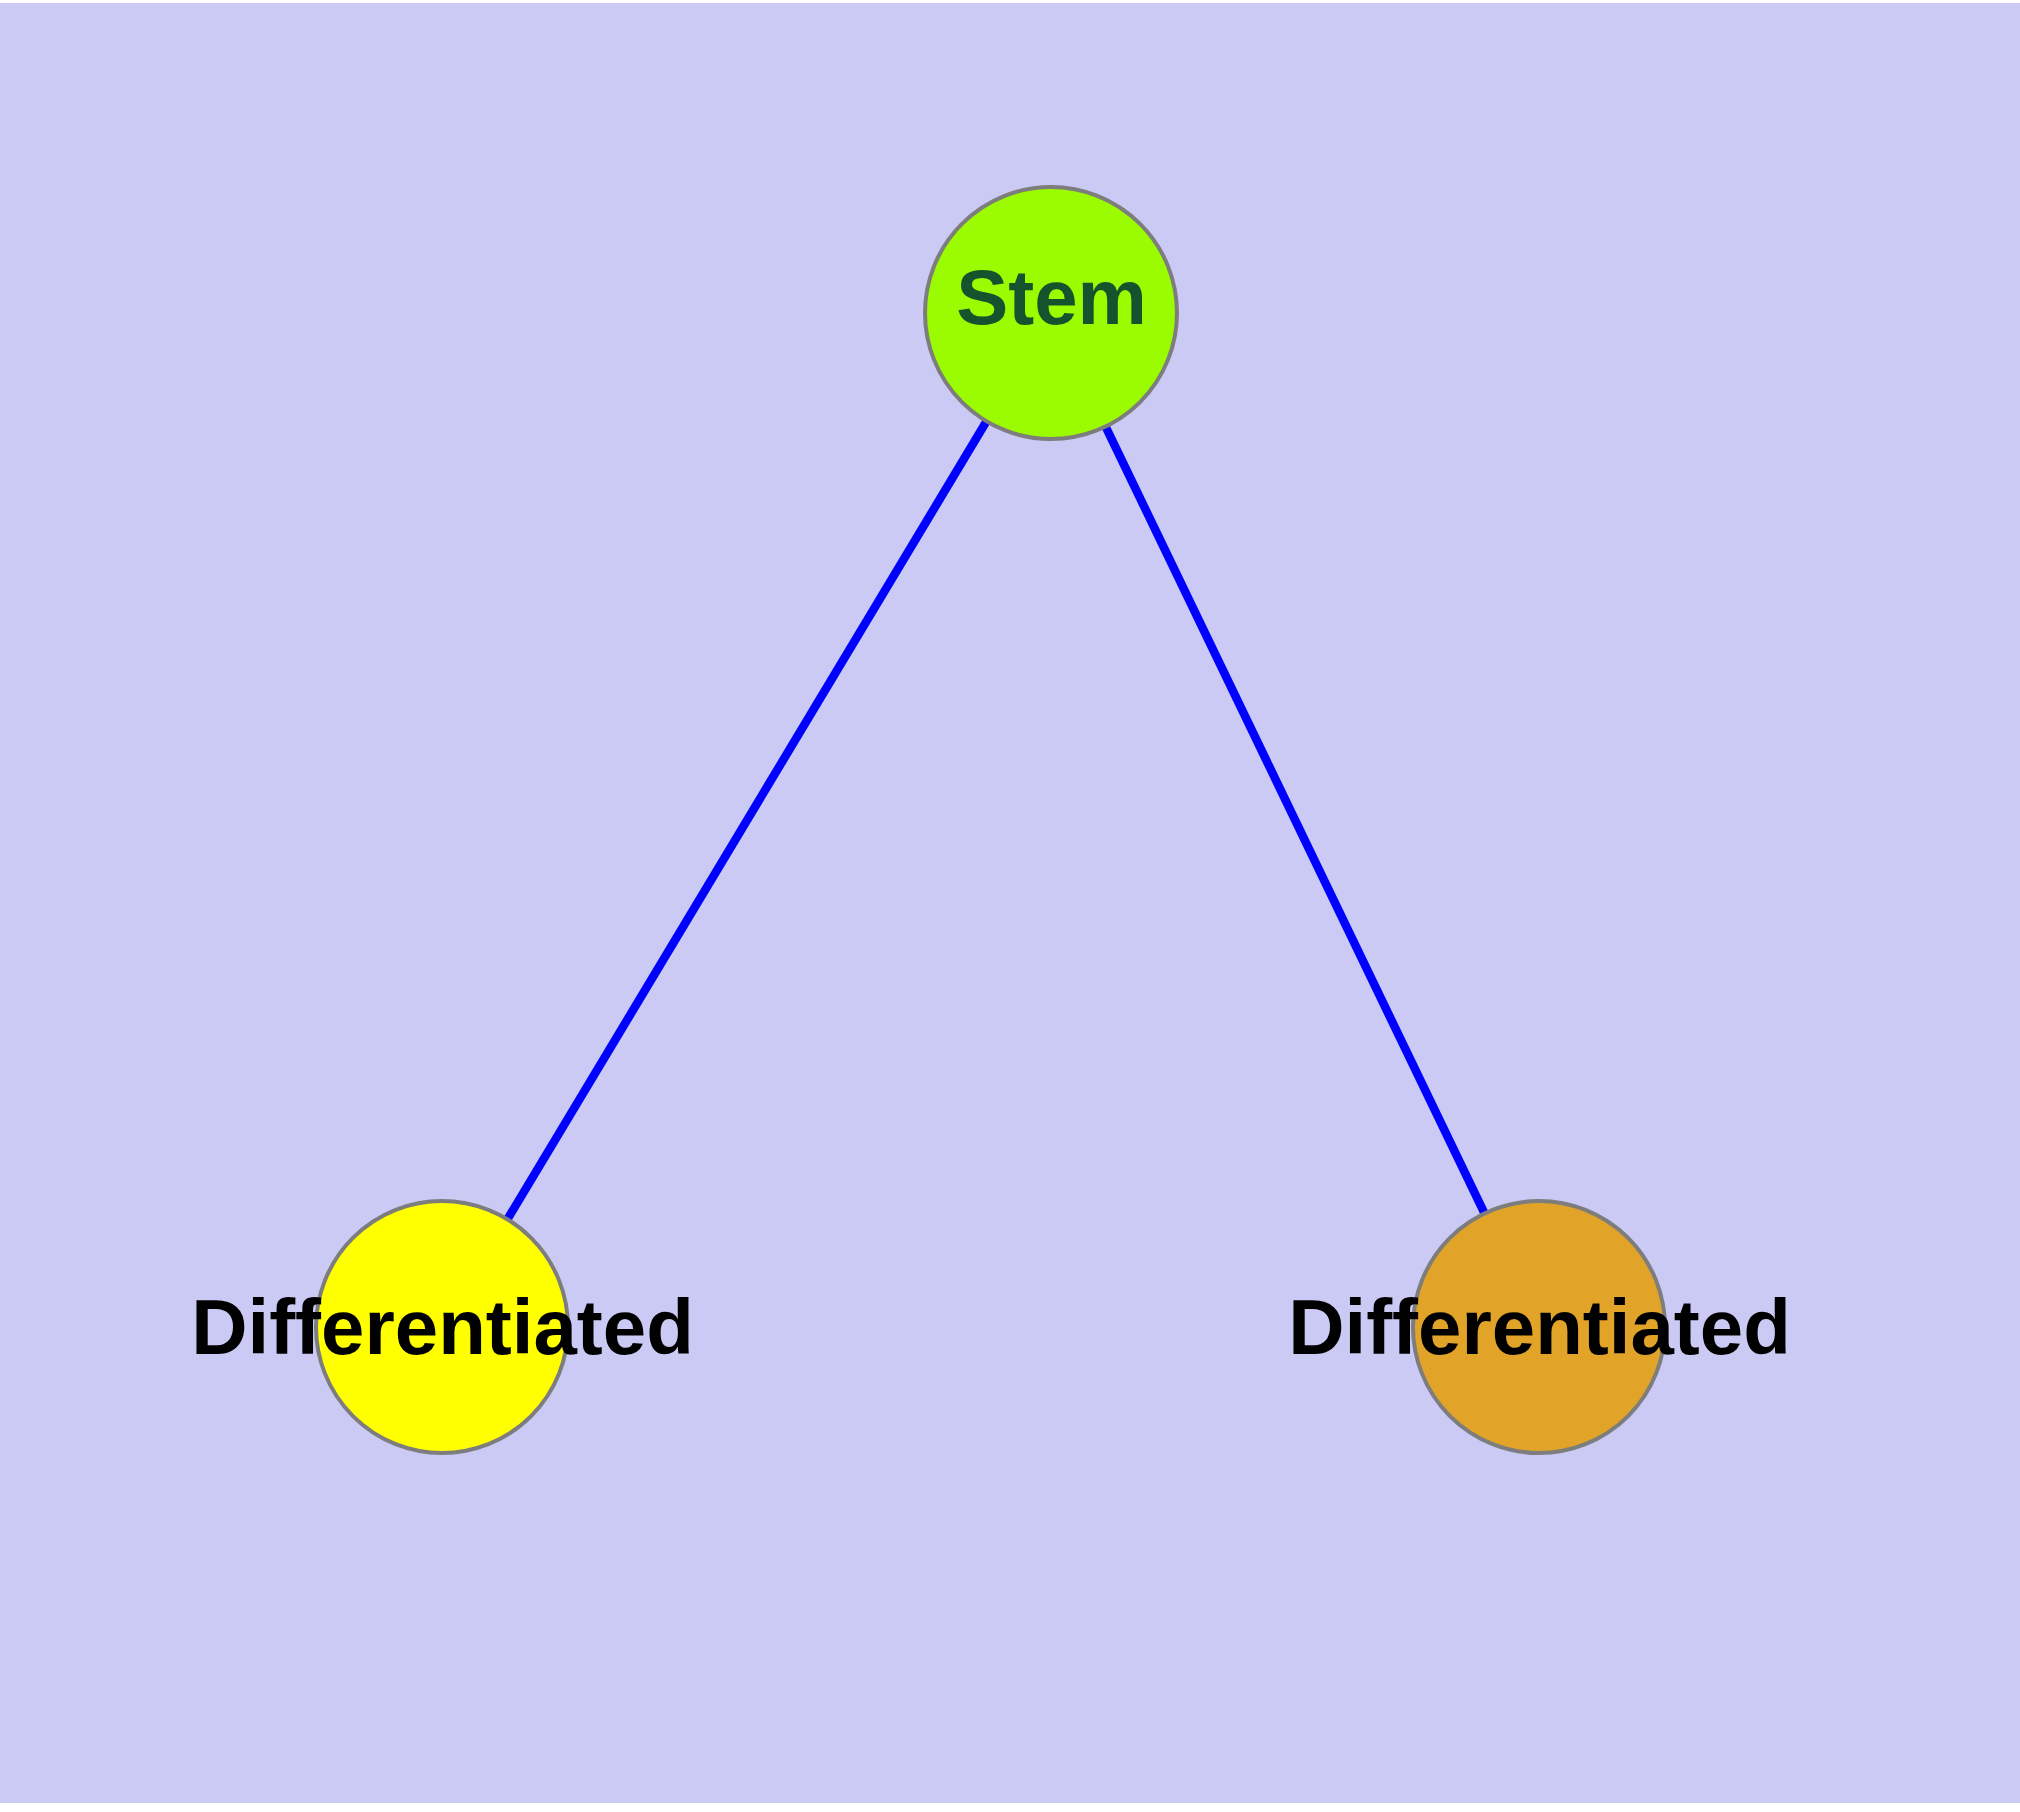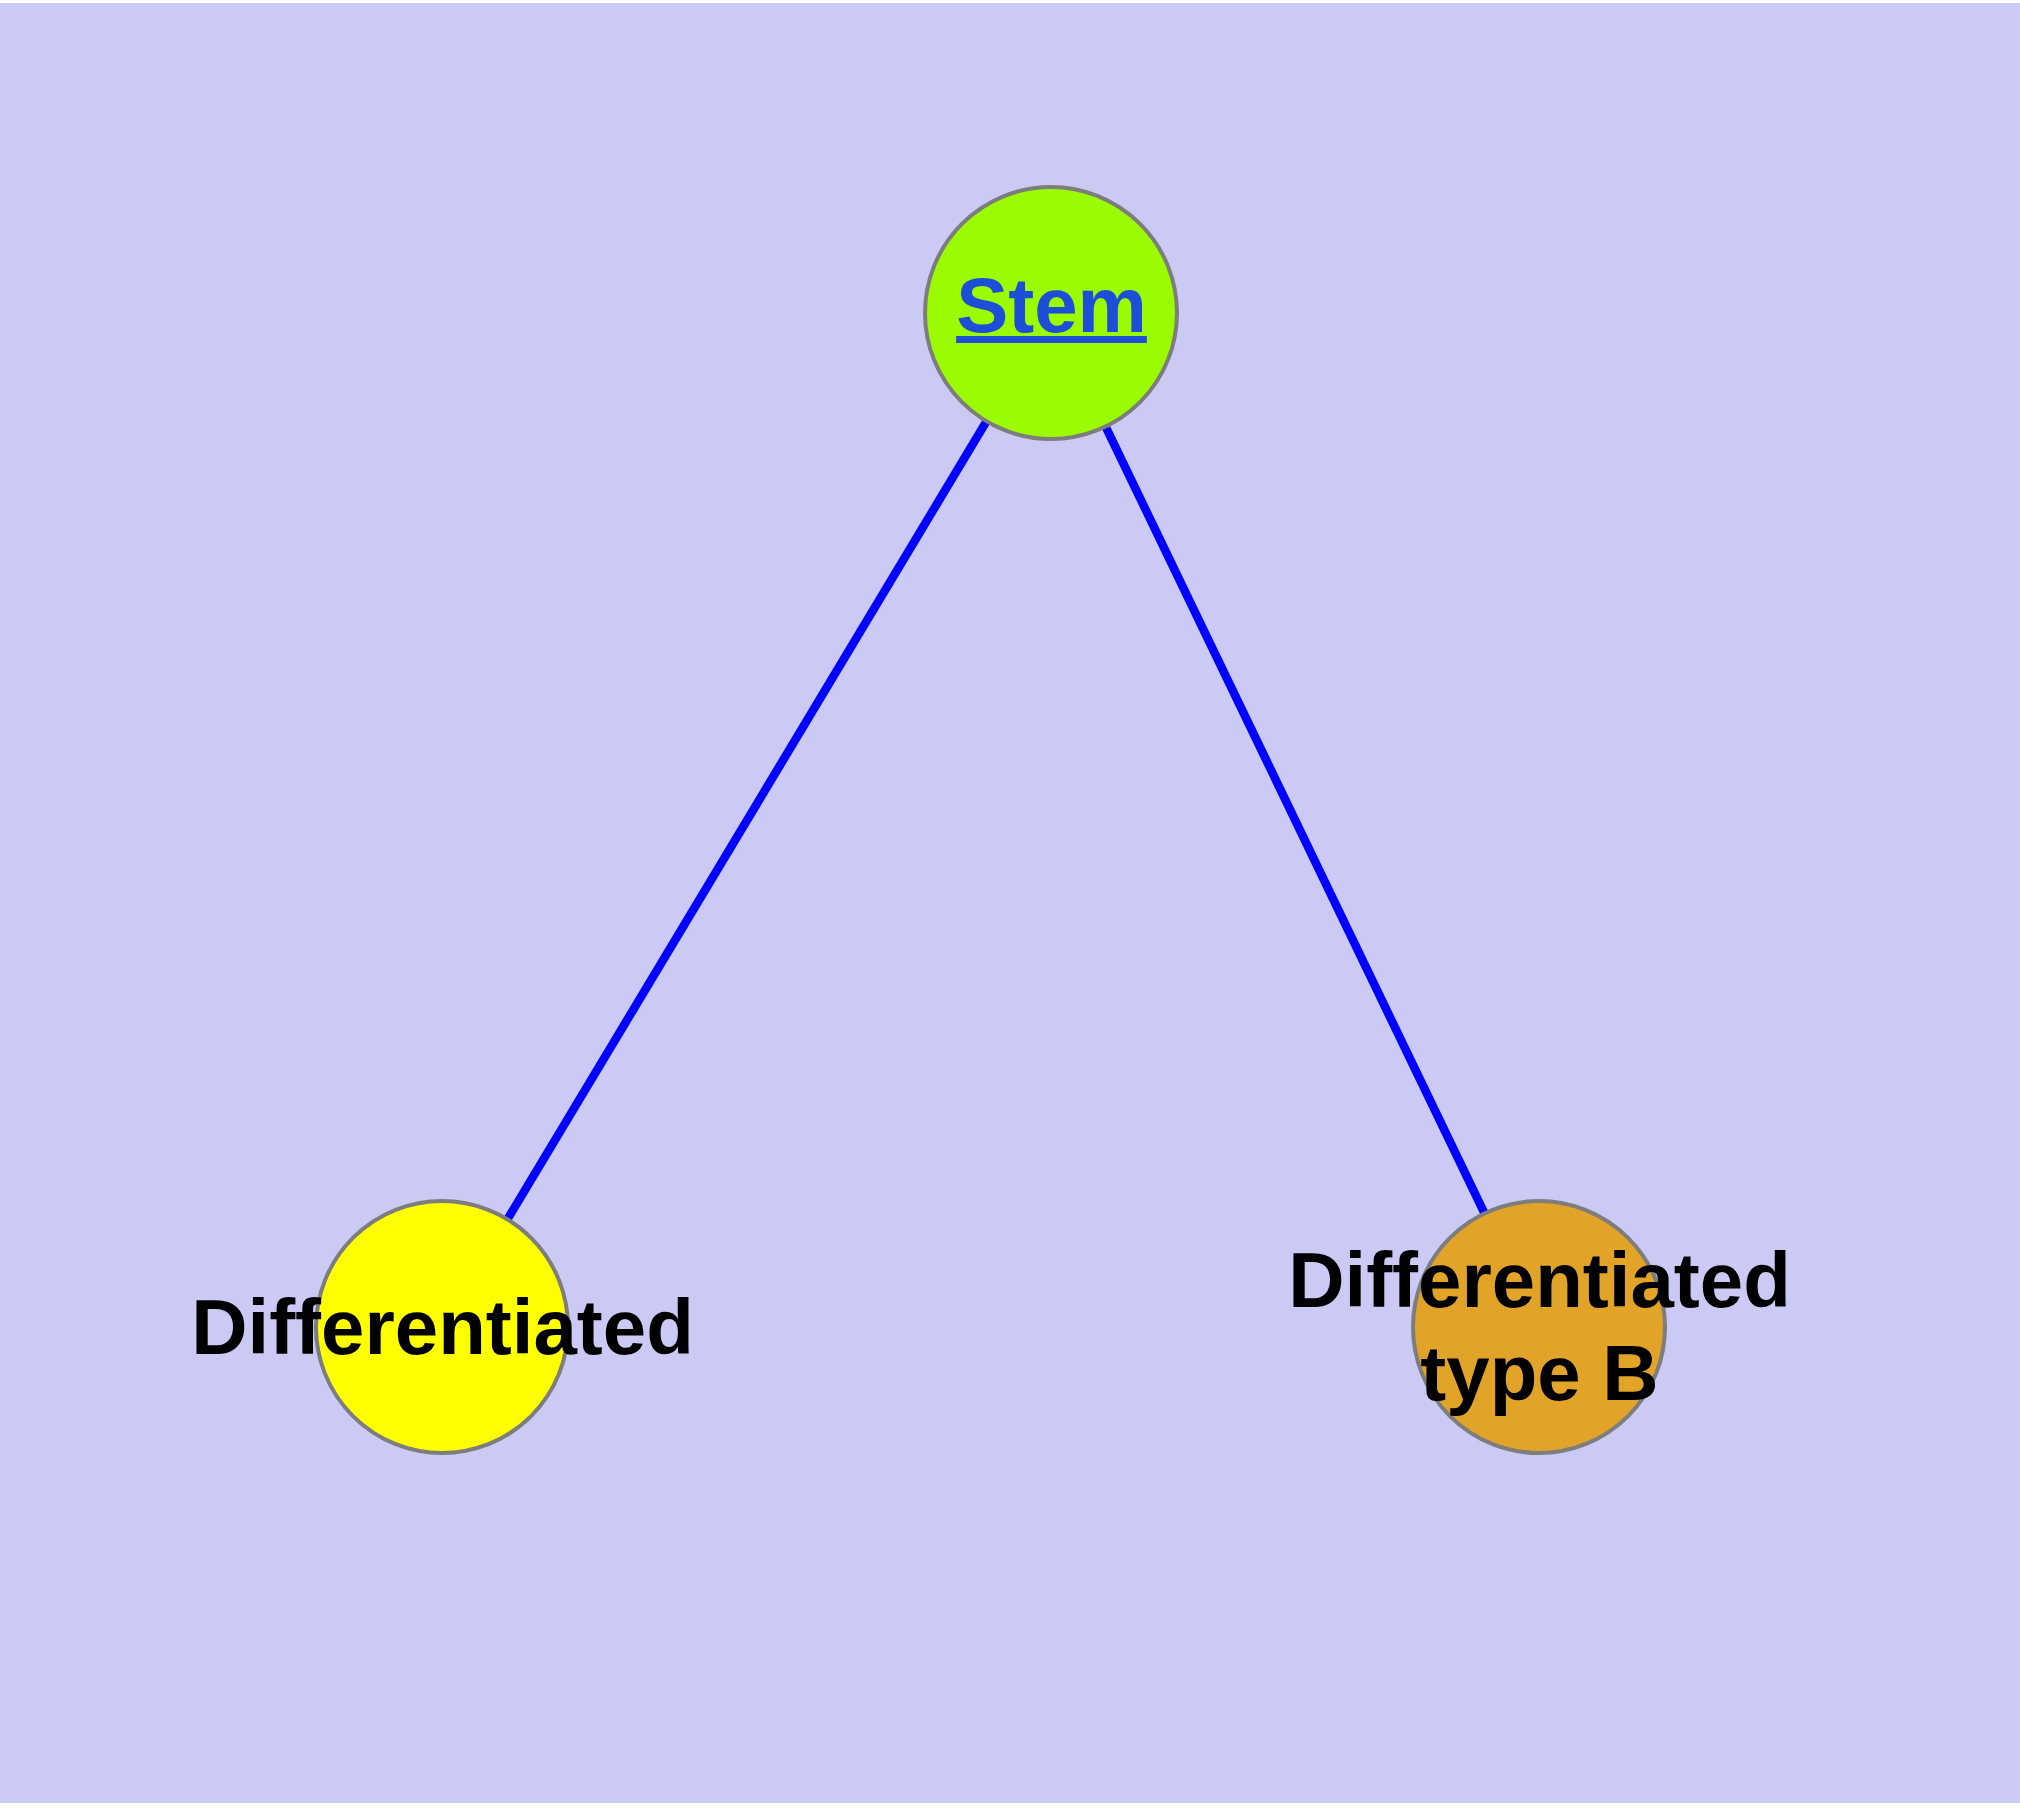--- a/index.html
+++ b/index.html
@@ -59,27 +59,26 @@
 
   <svg class="edges-layer" xmlns="http://www.w3.org/2000/svg" viewBox="0 0 2384 2138" width="2021" height="1812">
     <line x1="1240" y1="370" x2="522" y2="1566" stroke="#0000FF" stroke-width="10"></line>
     <line x1="1240" y1="370" x2="1816" y2="1566" stroke="#0000FF" stroke-width="10"></line>
   </svg>
 
   <div class="node-circle" style="left: 923px; top: 182px; width: 256px; height: 256px; background: rgb(155, 251, 0); border-color: rgb(125, 125, 125);"></div>
   <div class="node-circle" style="left: 314px; top: 1196px; width: 256px; height: 256px; background: rgb(255, 255, 0); border-color: rgb(125, 125, 125);"></div>
   <div class="node-circle" style="left: 1411px; top: 1196px; width: 256px; height: 256px; background: rgb(226, 163, 41); border-color: rgb(125, 125, 125);"></div>
 
-  <div class="node-label" style="left: 458px; top: 256px; height: 93px; color: #1d4ed8; text-decoration: underline;">
+  <div class="node-label" style="left: 458px; top: 248px; height: 93px; color: #14532d;">
     <span>Stem</span>
   </div>
 
   <div class="node-label" style="left: -151px; top: 1231px; height: 186px; color: rgb(0, 0, 0);">
     <span>Differentiated</span>
   </div>
 
   <div class="node-label" style="left: 946px; top: 1231px; height: 186px; color: rgb(0, 0, 0);">
     <span>Differentiated</span>
-    <span>type B</span>
   </div>
 
 </div>
 
 
 </body></html>

